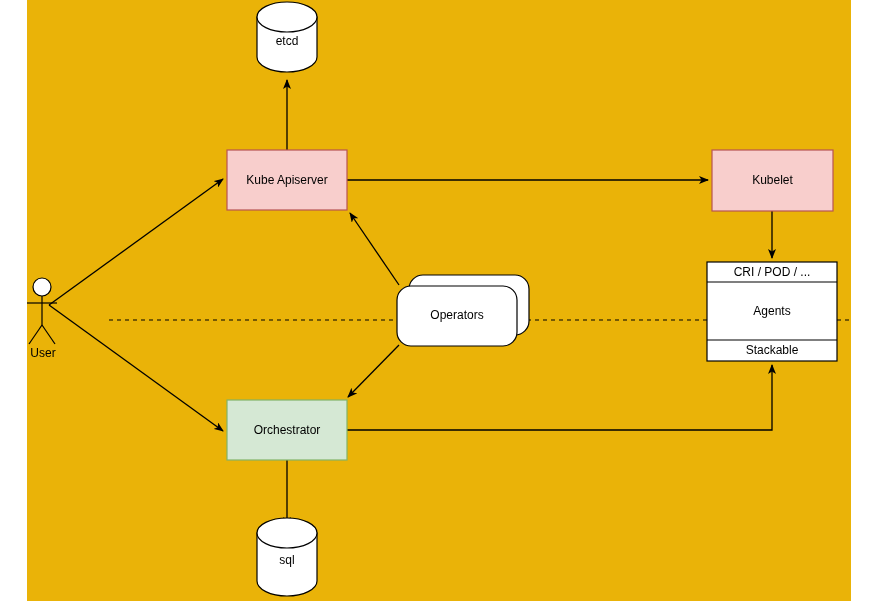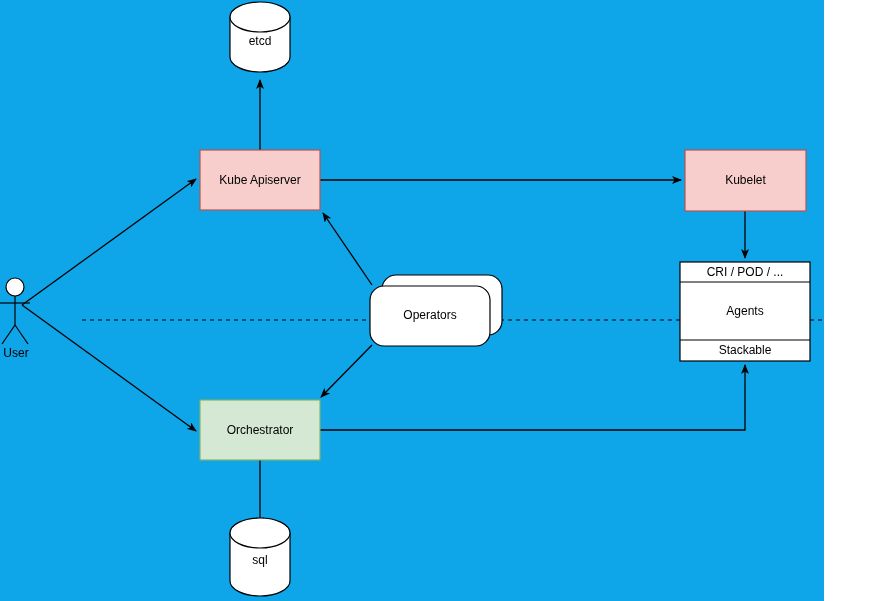--- a/index.html
+++ b/index.html
@@ -7,22 +7,23 @@
     padding: 0;
     background: #ffffff;
   }
   body {
     font-family: "Liberation Sans", sans-serif;
   }
   #canvas {
     position: relative;
     width: 824px;
     height: 601px;
-    background: #0ea5e9;
+    background: #eab308;
     overflow: hidden;
+    margin-left: 27px;
   }
   #diagram-svg {
     position: absolute;
     left: 0;
     top: 0;
     width: 892px;
     height: 601px;
   }
   .node-label {
     font-family: "Liberation Sans", sans-serif;

